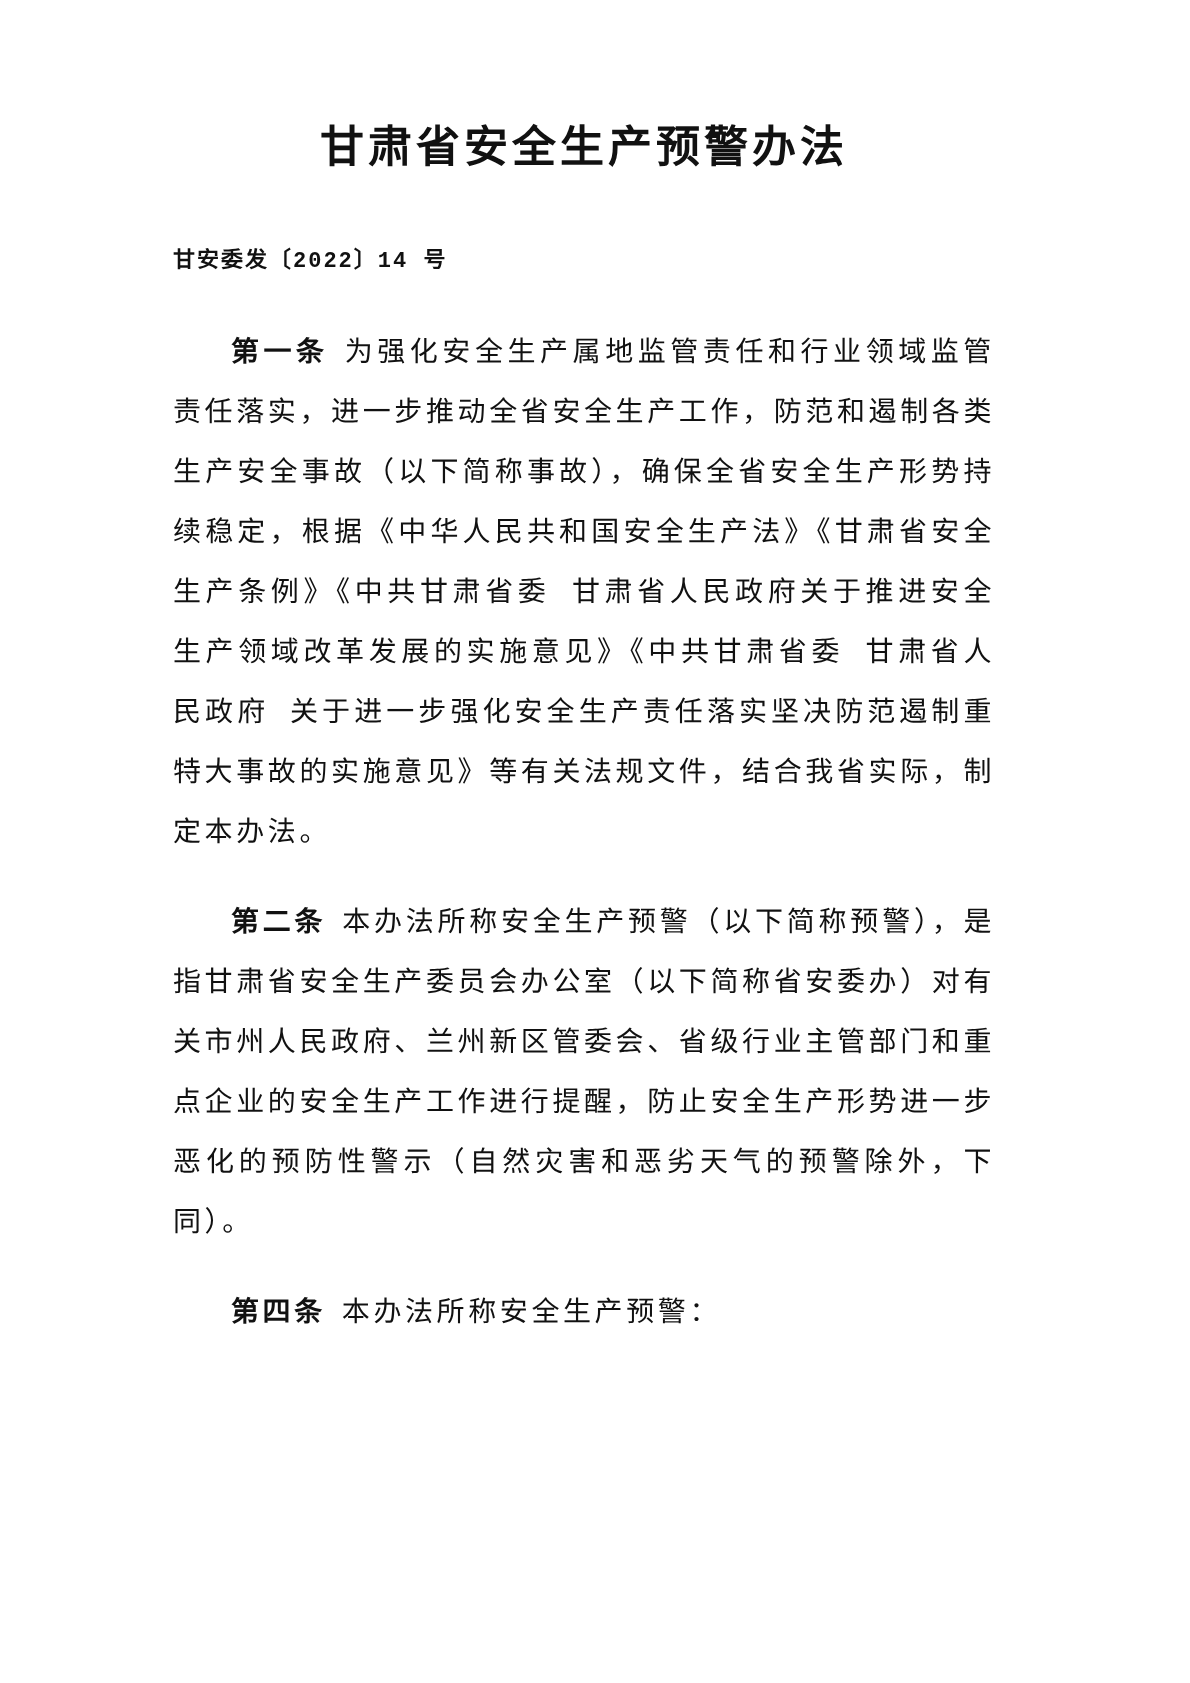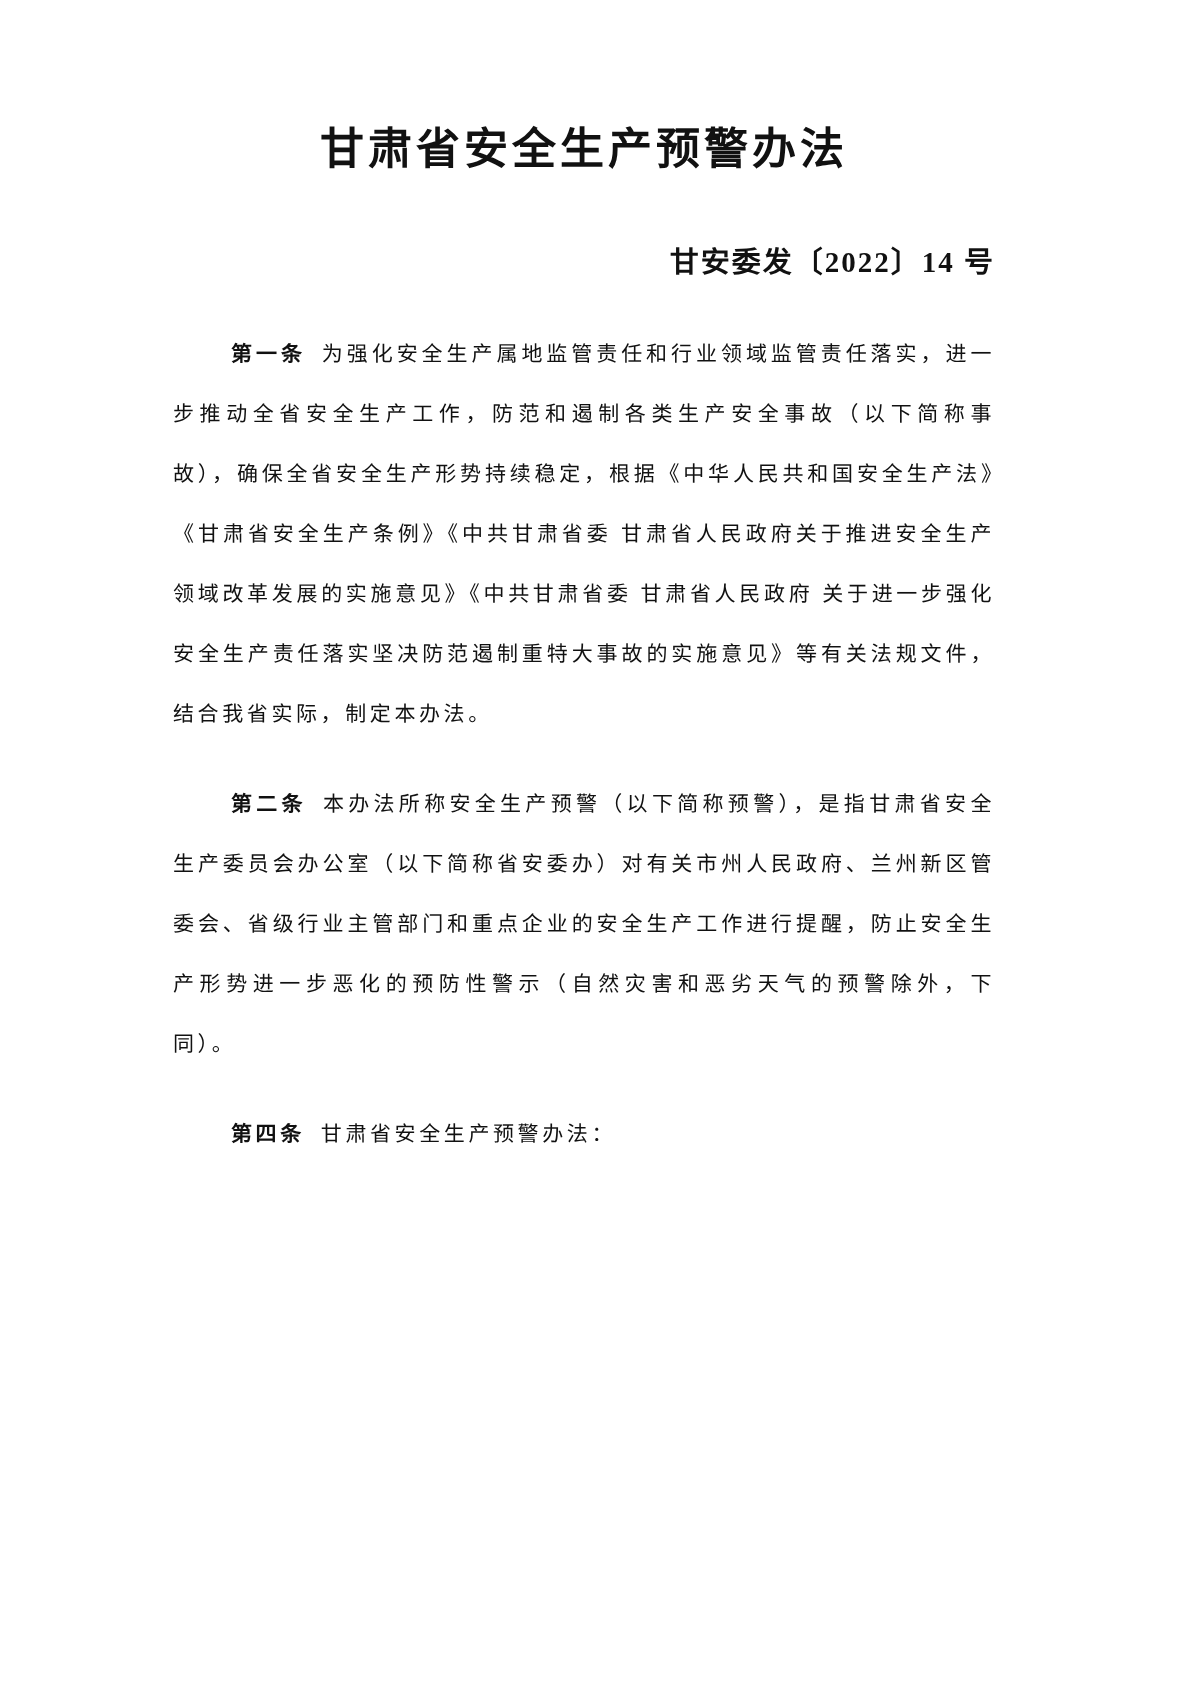--- a/index.html
+++ b/index.html
@@ -13,41 +13,42 @@
     overflow: hidden;
     font-family: "Liberation Serif", "DejaVu Serif", serif;
     color: #111111;
   }
   .page {
     box-sizing: border-box;
     width: 1190px;
     height: 1683px;
     padding: 118px 195px 0 173px;
     background: #ffffff;
+    font-family: Liberation Mono, monospace;
   }
   .doc-title {
     margin: 0;
     font-size: 44px;
     line-height: 64px;
     font-weight: 700;
     letter-spacing: 4px;
     text-align: center;
     white-space: nowrap;
   }
   .doc-number {
     margin: 58px 0 0 0;
-    font-size: 29px;
+    font-size: 22px;
     line-height: 44px;
     font-weight: 700;
     letter-spacing: 2px;
-    text-align: right;
+    text-align: left;
   }
   .body-text p {
     margin: 0 0 30px 0;
-    font-size: 21px;
+    font-size: 28px;
     line-height: 60px;
     letter-spacing: 3.6px;
     text-align: justify;
     text-align-last: left;
     text-indent: 58px;
     word-break: break-all;
   }
   .body-text p.first {
     margin-top: 40px;
   }
@@ -70,18 +71,18 @@
     <p class="first">
       <span class="lead">第一条</span><span>为强化安全生产属地监管责任和行业领域监管责任落实，进一步推动全省安全生产工作，防范和遏制各类生产安全事故（以下简称事故），确保全省安全生产形势持续稳定，根据《中华人民共和国安全生产法》《甘肃省安全生产条例》《中共甘肃省委 甘肃省人民政府关于推进安全生产领域改革发展的实施意见》《中共甘肃省委 甘肃省人民政府 关于进一步强化安全生产责任落实坚决防范遏制重特大事故的实施意见》等有关法规文件，结合我省实际，制定本办法。</span>
     </p>
 
     <p>
       <span class="lead">第二条</span><span>本办法所称安全生产预警（以下简称预警），是指甘肃省安全生产委员会办公室（以下简称省安委办）对有关市州人民政府、兰州新区管委会、省级行业主管部门和重点企业的安全生产工作进行提醒，防止安全生产形势进一步恶化的预防性警示（自然灾害和恶劣天气的预警除外，下同）。</span>
     </p>
 
 
     <p>
-      <span class="lead">第四条</span><span>甘肃省安全生产预警办法：</span>
+      <span class="lead">第四条</span><span>本办法所称安全生产预警：</span>
     </p>
 
 
   </div>
 </div>
 
 </body></html>

